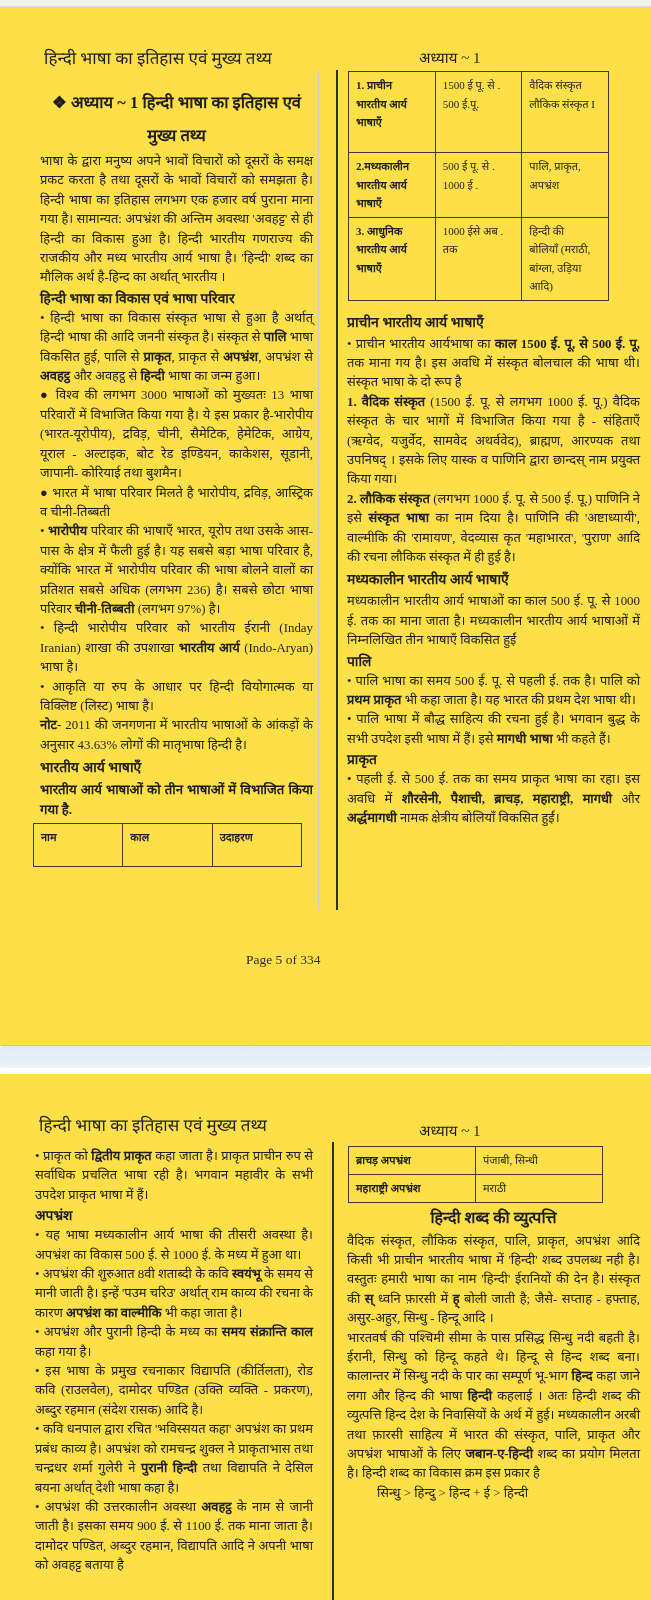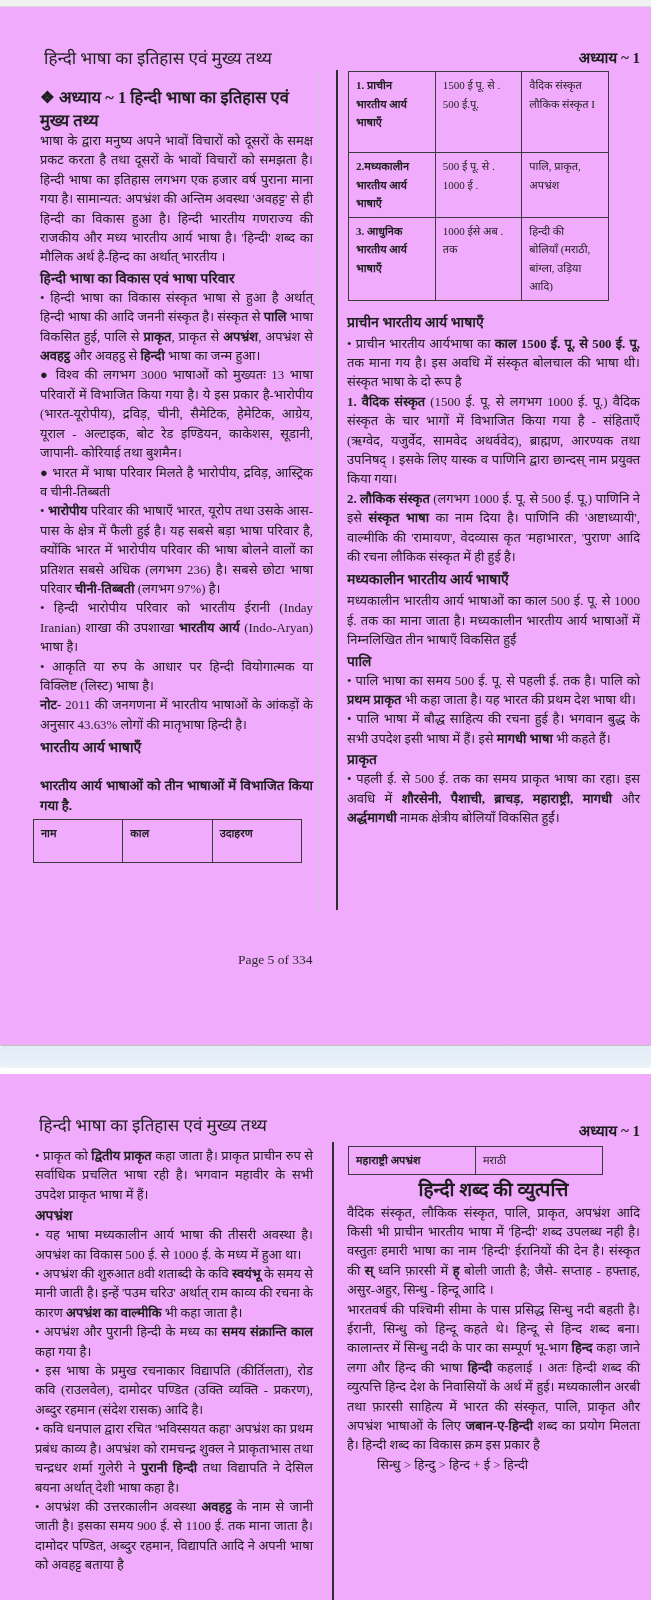--- a/index.html
+++ b/index.html
@@ -5,58 +5,58 @@
   html,body{margin:0;padding:0;}
   body{
     width:651px;height:1600px;overflow:hidden;background:#ffffff;
     font-family:"Liberation Serif","DejaVu Serif",serif;
     color:#1e1e1e;
     -webkit-font-smoothing:antialiased;
   }
   .top-strip{
     height:6px;background:#f1f1f1;border-bottom:1px solid #dddddd;
   }
-  .page{position:relative;background:#f0abfc;font-size:12.9px;}
+  .page{position:relative;background:#fde047;font-size:12.9px;}
   .page1{height:1038px;}
   .page2{height:527px;}
   .col{position:absolute;}
   .col-left1{left:40px;top:40px;width:273px;}
   .col-right1{left:347px;top:40px;width:293px;}
   .col-left2{left:35px;top:40px;width:278px;}
   .col-right2{left:347px;top:46px;width:293px;}
   .doc-title{font-size:17px;line-height:24px;font-weight:normal;color:#222;padding-left:4px;margin:0 0 15px 0;}
   .doc-title2{margin:0 0 9px 0;}
-  .chapter-label{font-size:15px;font-weight:bold;line-height:22px;text-align:right;padding-left:72px;color:#1b1b1b;}
+  .chapter-label{font-size:15px;font-weight:normal;line-height:22px;text-align:left;padding-left:72px;color:#1b1b1b;}
   .blk{margin:0;text-align:justify;}
   .blk .b{font-weight:bold;}
   .s-p{line-height:19.4px;}
-  .s-c{font-weight:bold;font-size:16.5px;line-height:23px;text-align:left;}
+  .s-c{font-weight:bold;font-size:16.5px;line-height:33px;text-align:center;}
   .s-h{font-weight:bold;font-size:13.8px;line-height:21px;text-align:left;font-family:Liberation Serif, serif;}
   .s-H{font-weight:bold;font-size:14px;line-height:25px;text-align:left;}
-  .s-hp{font-weight:bold;font-size:13.2px;line-height:20px;margin-top:16px;}
-  .s-cs{font-weight:bold;font-size:19px;line-height:22px;text-align:center;margin:4px 0 3px 0;}
+  .s-hp{font-weight:bold;font-size:13.2px;line-height:20px;}
+  .s-cs{font-weight:bold;font-size:16px;line-height:22px;text-align:center;margin:4px 0 3px 0;}
   .s-ind{line-height:19.4px;padding-left:30px;text-align:left;}
   table{border-collapse:collapse;}
   td{border:1px solid #3a3a3a;vertical-align:top;padding:4px 7px;font-size:11px;line-height:18.5px;white-space:pre-line;}
   .periods{margin-top:2px;margin-left:1px;width:261px;table-layout:fixed;}
   .periods td:first-child{font-weight:bold;}
   .periods .r1 td{height:72px;}
   .periods .r2 td{height:51px;}
   .periods .r3 td{height:70px;}
   .cls-table{margin-top:3px;margin-left:-7px;width:269px;table-layout:fixed;}
   .cls-table td{height:34px;font-weight:bold;}
   .apb-table{margin-top:4px;margin-left:1px;width:255px;table-layout:fixed;}
   .apb-table td:first-child{font-weight:bold;}
   .apb-table .r1 td{height:19px;}
   .apb-table .r2 td{height:16px;}
   .divider{position:absolute;background:#2f2f2f;}
   .div1-dark{left:336px;top:63px;width:2px;height:840px;}
   .div1-faint{left:318px;top:63px;width:1px;height:840px;background:#c9cdd2;}
   .div2-dark{left:332px;top:68px;width:2px;height:459px;}
-  .page-footer{position:absolute;left:238px;top:945px;font-size:13.5px;color:#2b2b2b;}
+  .page-footer{position:absolute;left:246px;top:945px;font-size:13.5px;color:#2b2b2b;}
   .sep{height:29px;position:relative;}
   .sep-line{height:1px;background:#c2c2c2;}
   .sep-band{height:22px;border-radius:3px;background:linear-gradient(#e2ecf6,#e7f0f8 70%,#eef4fa);}
 </style>
 </head>
 <body>
 
 <div class="top-strip"></div>
 
 <section class="page page1">
@@ -163,20 +163,24 @@
         <div class="blk s-p"><span>• इस भाषा के प्रमुख रचनाकार विद्यापति (कीर्तिलता), रोड कवि (राउलवेल), दामोदर पण्डित (उक्ति व्यक्ति - प्रकरण), अब्दुर रहमान (संदेश रासक) आदि है।</span></div>
         <div class="blk s-p"><span>• कवि धनपाल द्वारा रचित 'भविस्सयत कहा' अपभ्रंश का प्रथम प्रबंध काव्य है। अपभ्रंश को रामचन्द्र शुक्ल ने प्राकृताभास तथा चन्द्रधर शर्मा गुलेरी ने </span><span class="b">पुरानी हिन्दी</span><span> तथा विद्यापति ने देसिल बयना अर्थात् देशी भाषा कहा है।</span></div>
         <div class="blk s-p"><span>• अपभ्रंश की उत्तरकालीन अवस्था </span><span class="b">अवहट्ठ</span><span> के नाम से जानी जाती है। इसका समय 900 ई. से 1100 ई. तक माना जाता है। दामोदर पण्डित, अब्दुर रहमान, विद्यापति आदि ने अपनी भाषा को अवहट्ट बताया है</span></div>
       </div>
   </div>
 
   <div class="col col-right2">
     <div class="chapter-label">अध्याय ~ 1</div>
     <table class="apb-table">
       <tbody>
+          <tr class="r1">
+        <td>ब्राचड़ अपभ्रंश</td>
+        <td>पंजाबी, सिन्धी</td>
+      </tr>
       <tr class="r2">
         <td>महाराष्ट्री अपभ्रंश</td>
         <td>मराठी</td>
       </tr>
     </tbody>
       </table>
     <div>
         <div class="blk s-cs"><span>हिन्दी शब्द की व्युत्पत्ति</span></div>
         <div class="blk s-p"><span>वैदिक संस्कृत, लौकिक संस्कृत, पालि, प्राकृत, अपभ्रंश आदि किसी भी प्राचीन भारतीय भाषा में 'हिन्दी' शब्द उपलब्ध नही है। वस्तुतः हमारी भाषा का नाम 'हिन्दी' ईरानियों की देन है। संस्कृत की </span><span class="b">स्</span><span> ध्वनि फ़ारसी में </span><span class="b">ह्</span><span> बोली जाती है; जैसे- सप्ताह - हफ्ताह, असुर-अहुर, सिन्धु - हिन्दू आदि ।</span></div>
         <div class="blk s-p"><span>भारतवर्ष की पश्चिमी सीमा के पास प्रसिद्ध सिन्धु नदी बहती है। ईरानी, सिन्धु को हिन्दू कहते थे। हिन्दू से हिन्द शब्द बना। कालान्तर में सिन्धु नदी के पार का सम्पूर्ण भू-भाग </span><span class="b">हिन्द</span><span> कहा जाने लगा और हिन्द की भाषा </span><span class="b">हिन्दी</span><span> कहलाई । अतः हिन्दी शब्द की व्युत्पत्ति हिन्द देश के निवासियों के अर्थ में हुई। मध्यकालीन अरबी तथा फ़ारसी साहित्य में भारत की संस्कृत, पालि, प्राकृत और अपभ्रंश भाषाओं के लिए </span><span class="b">जबान-ए-हिन्दी</span><span> शब्द का प्रयोग मिलता है। हिन्दी शब्द का विकास क्रम इस प्रकार है</span></div>

